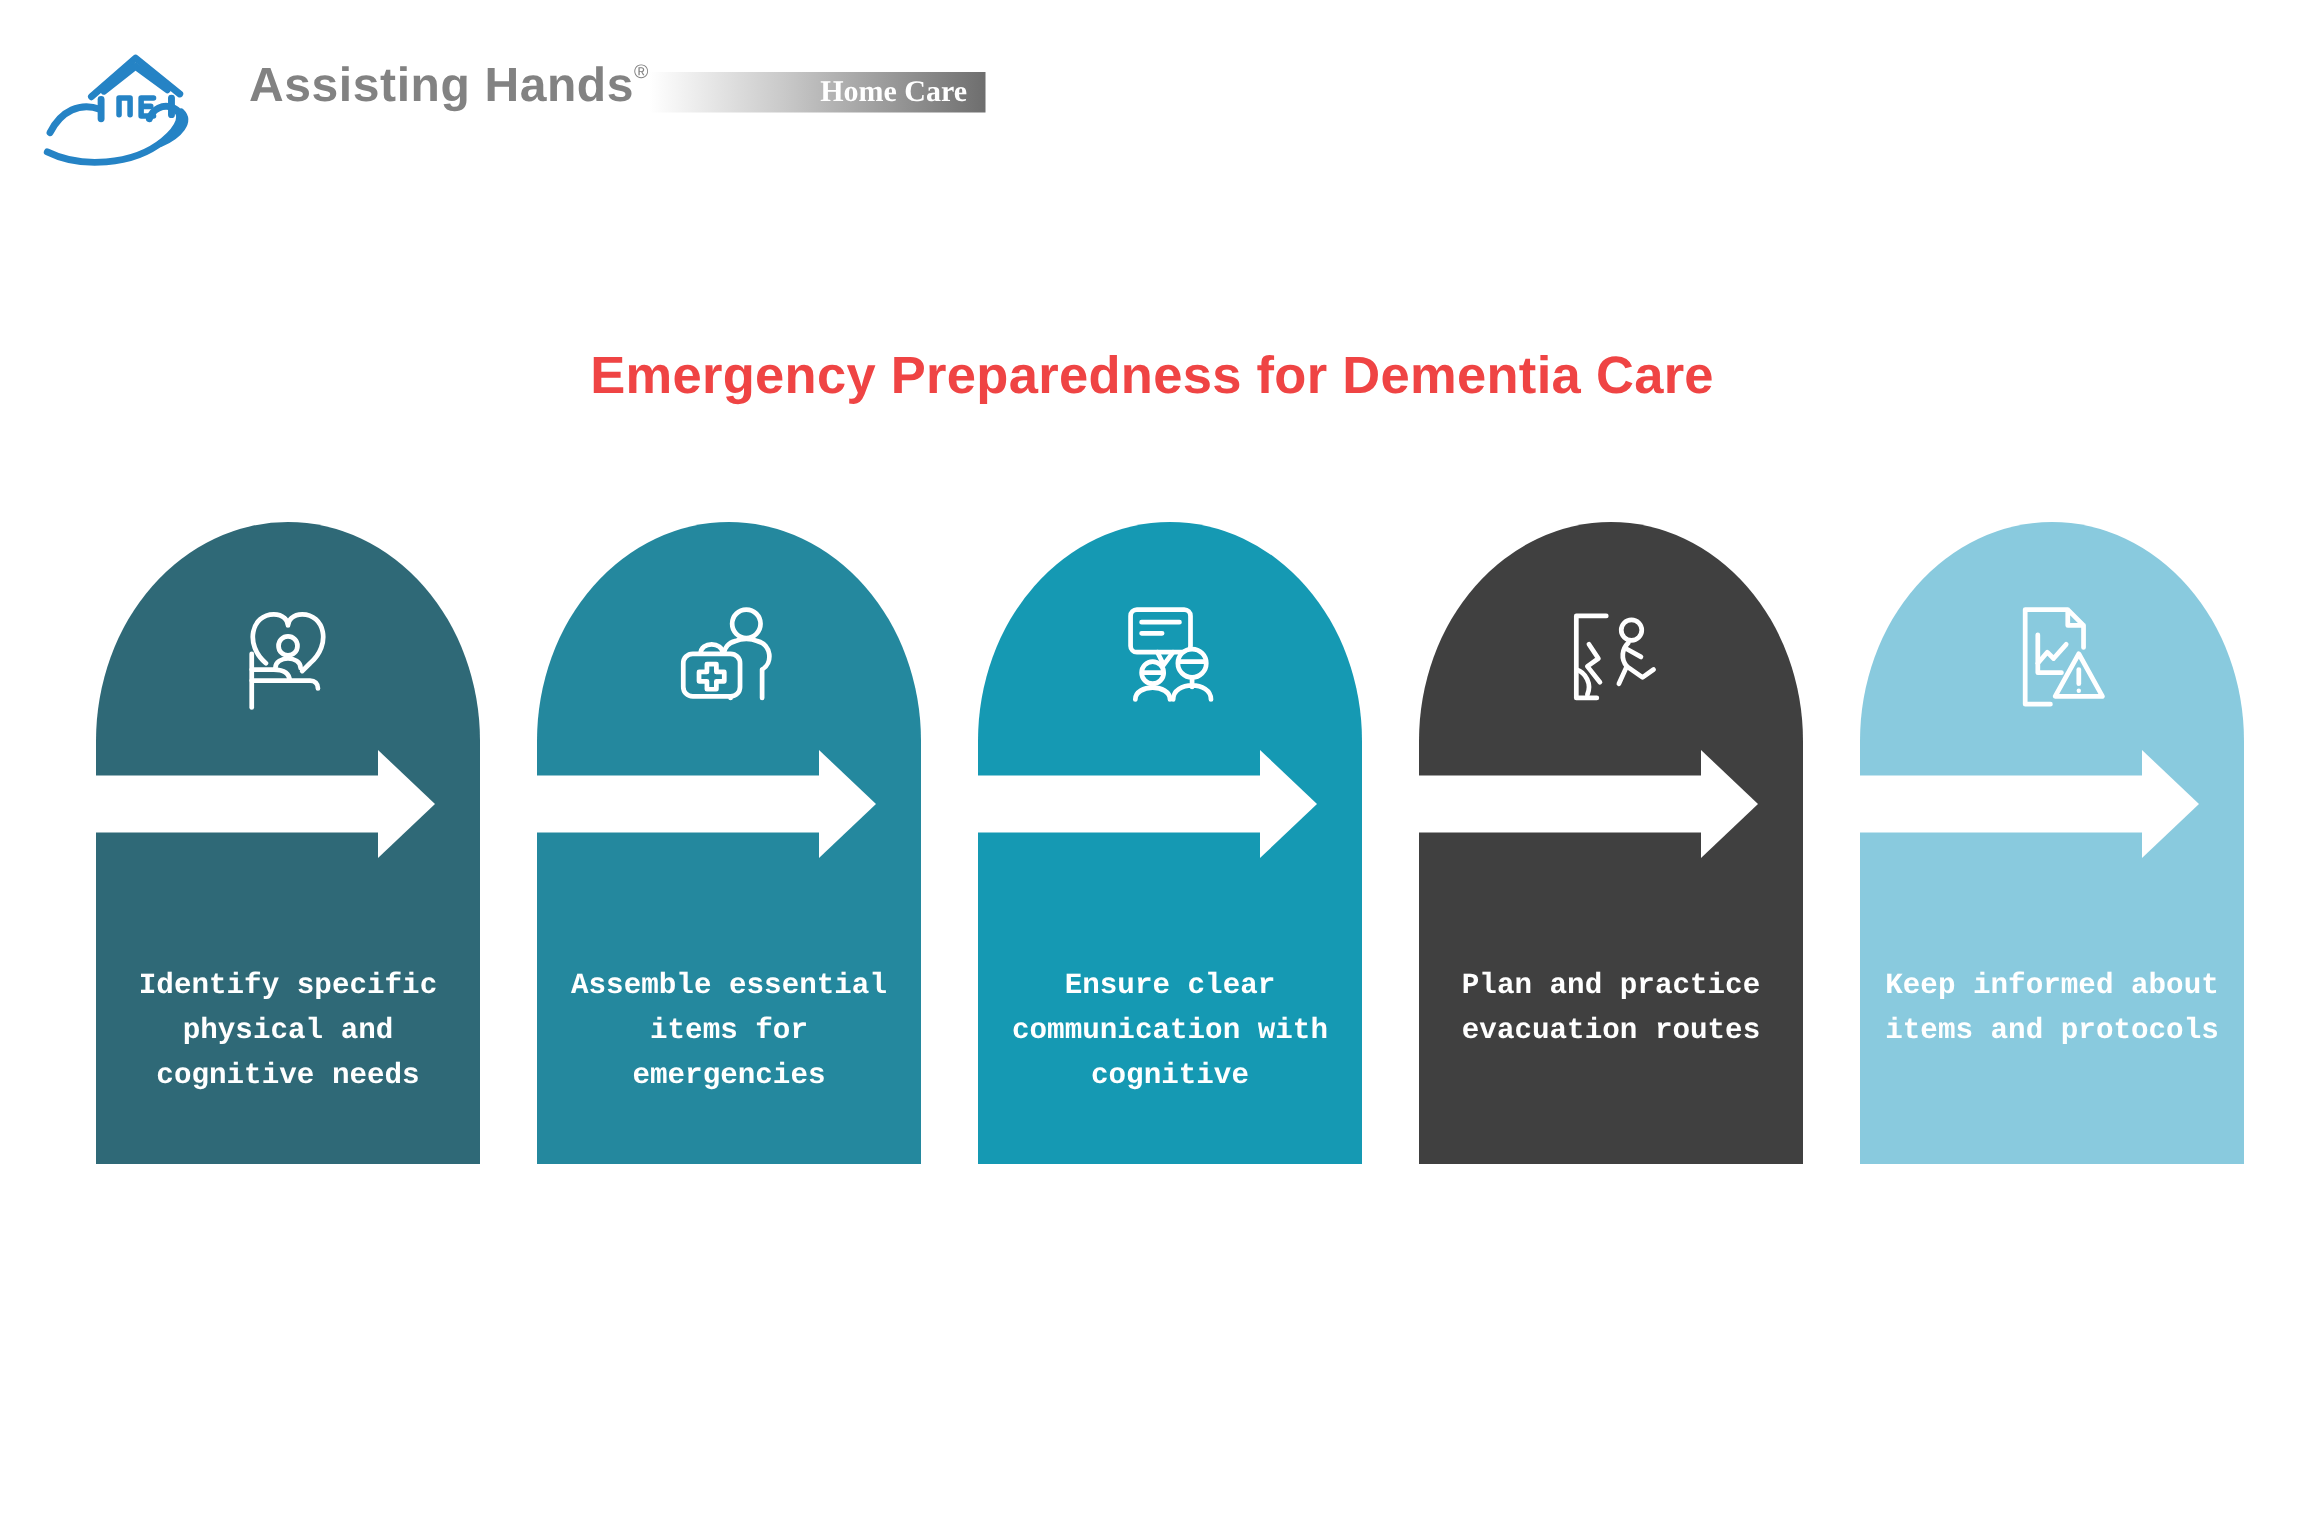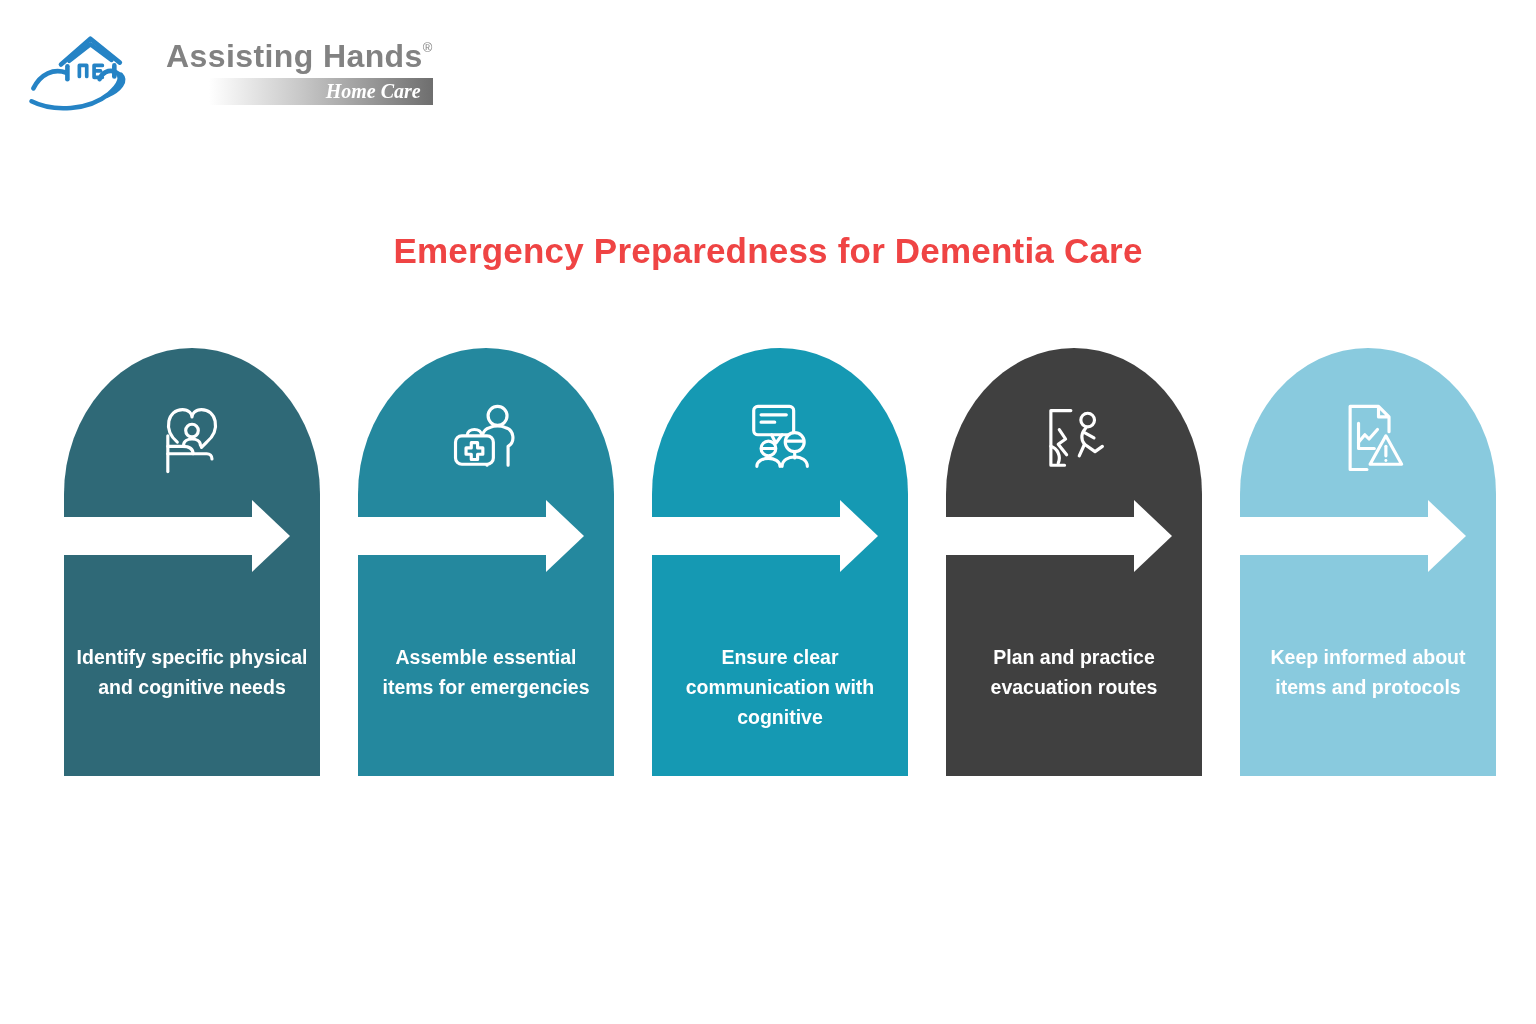--- a/index.html
+++ b/index.html
@@ -3,39 +3,40 @@
 <meta charset="utf-8">
 <style>
   html,body{margin:0;padding:0;}
   body{
     width:1536px;height:1024px;background:#ffffff;position:relative;overflow:hidden;
     font-family:"Liberation Sans",sans-serif;
   }
   
   .logo{position:absolute;left:24px;top:24px;display:flex;align-items:flex-start;}
   .logo-art{width:142px;height:92px;flex:0 0 auto;}
-  .logo-text{display:flex;flex-direction:column;margin-left:0px;}
+  .logo-text{display:flex;flex-direction:row;margin-left:0px;}
   .brand{font-size:32px;color:#828282;font-weight:600;letter-spacing:.4px;margin-top:14px;white-space:nowrap;}
   .reg{font-size:13px;vertical-align:15px;font-weight:400;}
   .tagline-bar{
     margin-top:3px;width:224px;height:27px;align-self:flex-end;
     background:linear-gradient(90deg,#ffffff 0%,#c9c9c9 40%,#6e6e6e 100%);
     display:flex;align-items:center;justify-content:flex-end;
     padding-right:12px;box-sizing:border-box;
   }
-  .tagline{font-family:"Liberation Serif",serif;font-style:italic;font-weight:bold;color:#ffffff;font-size:20px;}
+  .tagline{font-family:"Liberation Serif",serif;font-weight:bold;color:#ffffff;font-size:20px;}
   
   .page-title{
     position:absolute;top:231px;left:0;width:100%;text-align:center;
     font-size:35px;font-weight:bold;color:#ef4444;letter-spacing:.2px;
   }
   
   .column{
     position:absolute;top:348px;width:256px;height:428px;
     border-radius:128px 128px 0 0 / 146px 146px 0 0;
+    font-family:Liberation Mono, monospace;
   }
   .col-1{left:64px;}
   .col-2{left:358px;}
   .col-3{left:652px;}
   .col-4{left:946px;}
   .col-5{left:1240px;}
   .icon{position:absolute;top:50px;left:50%;transform:translateX(-50%);width:82px;height:82px;}
   .arrow{position:absolute;top:152px;left:0;width:226px;height:72px;display:block;}
   .arrow .shape{fill:#ffffff;}
   .label{

